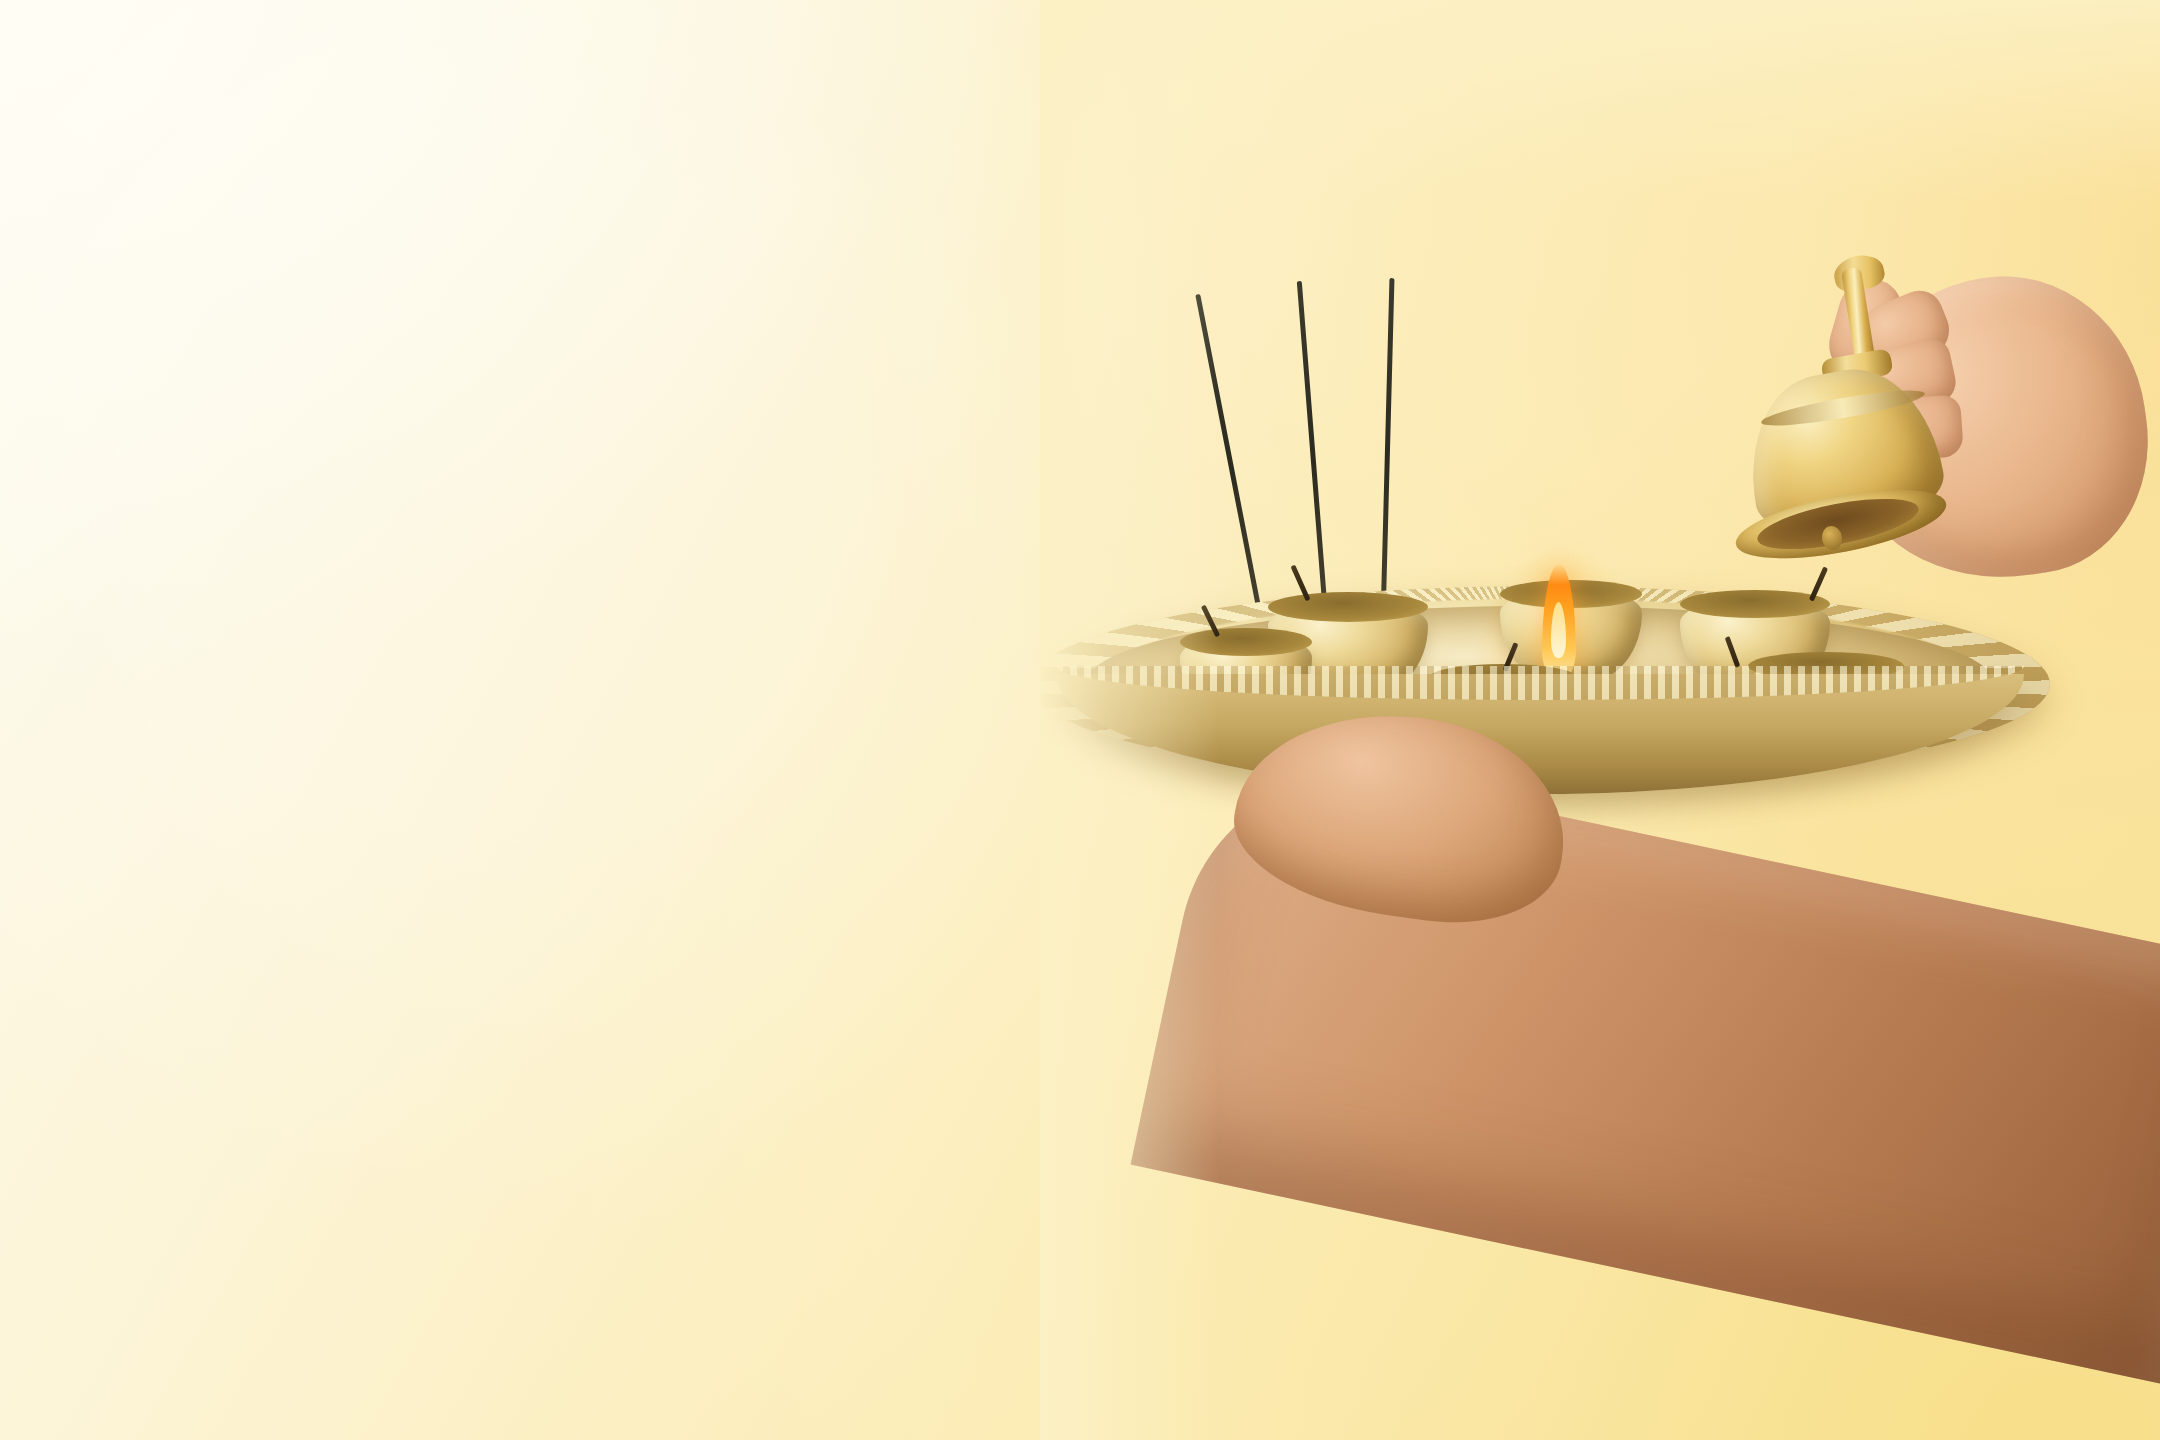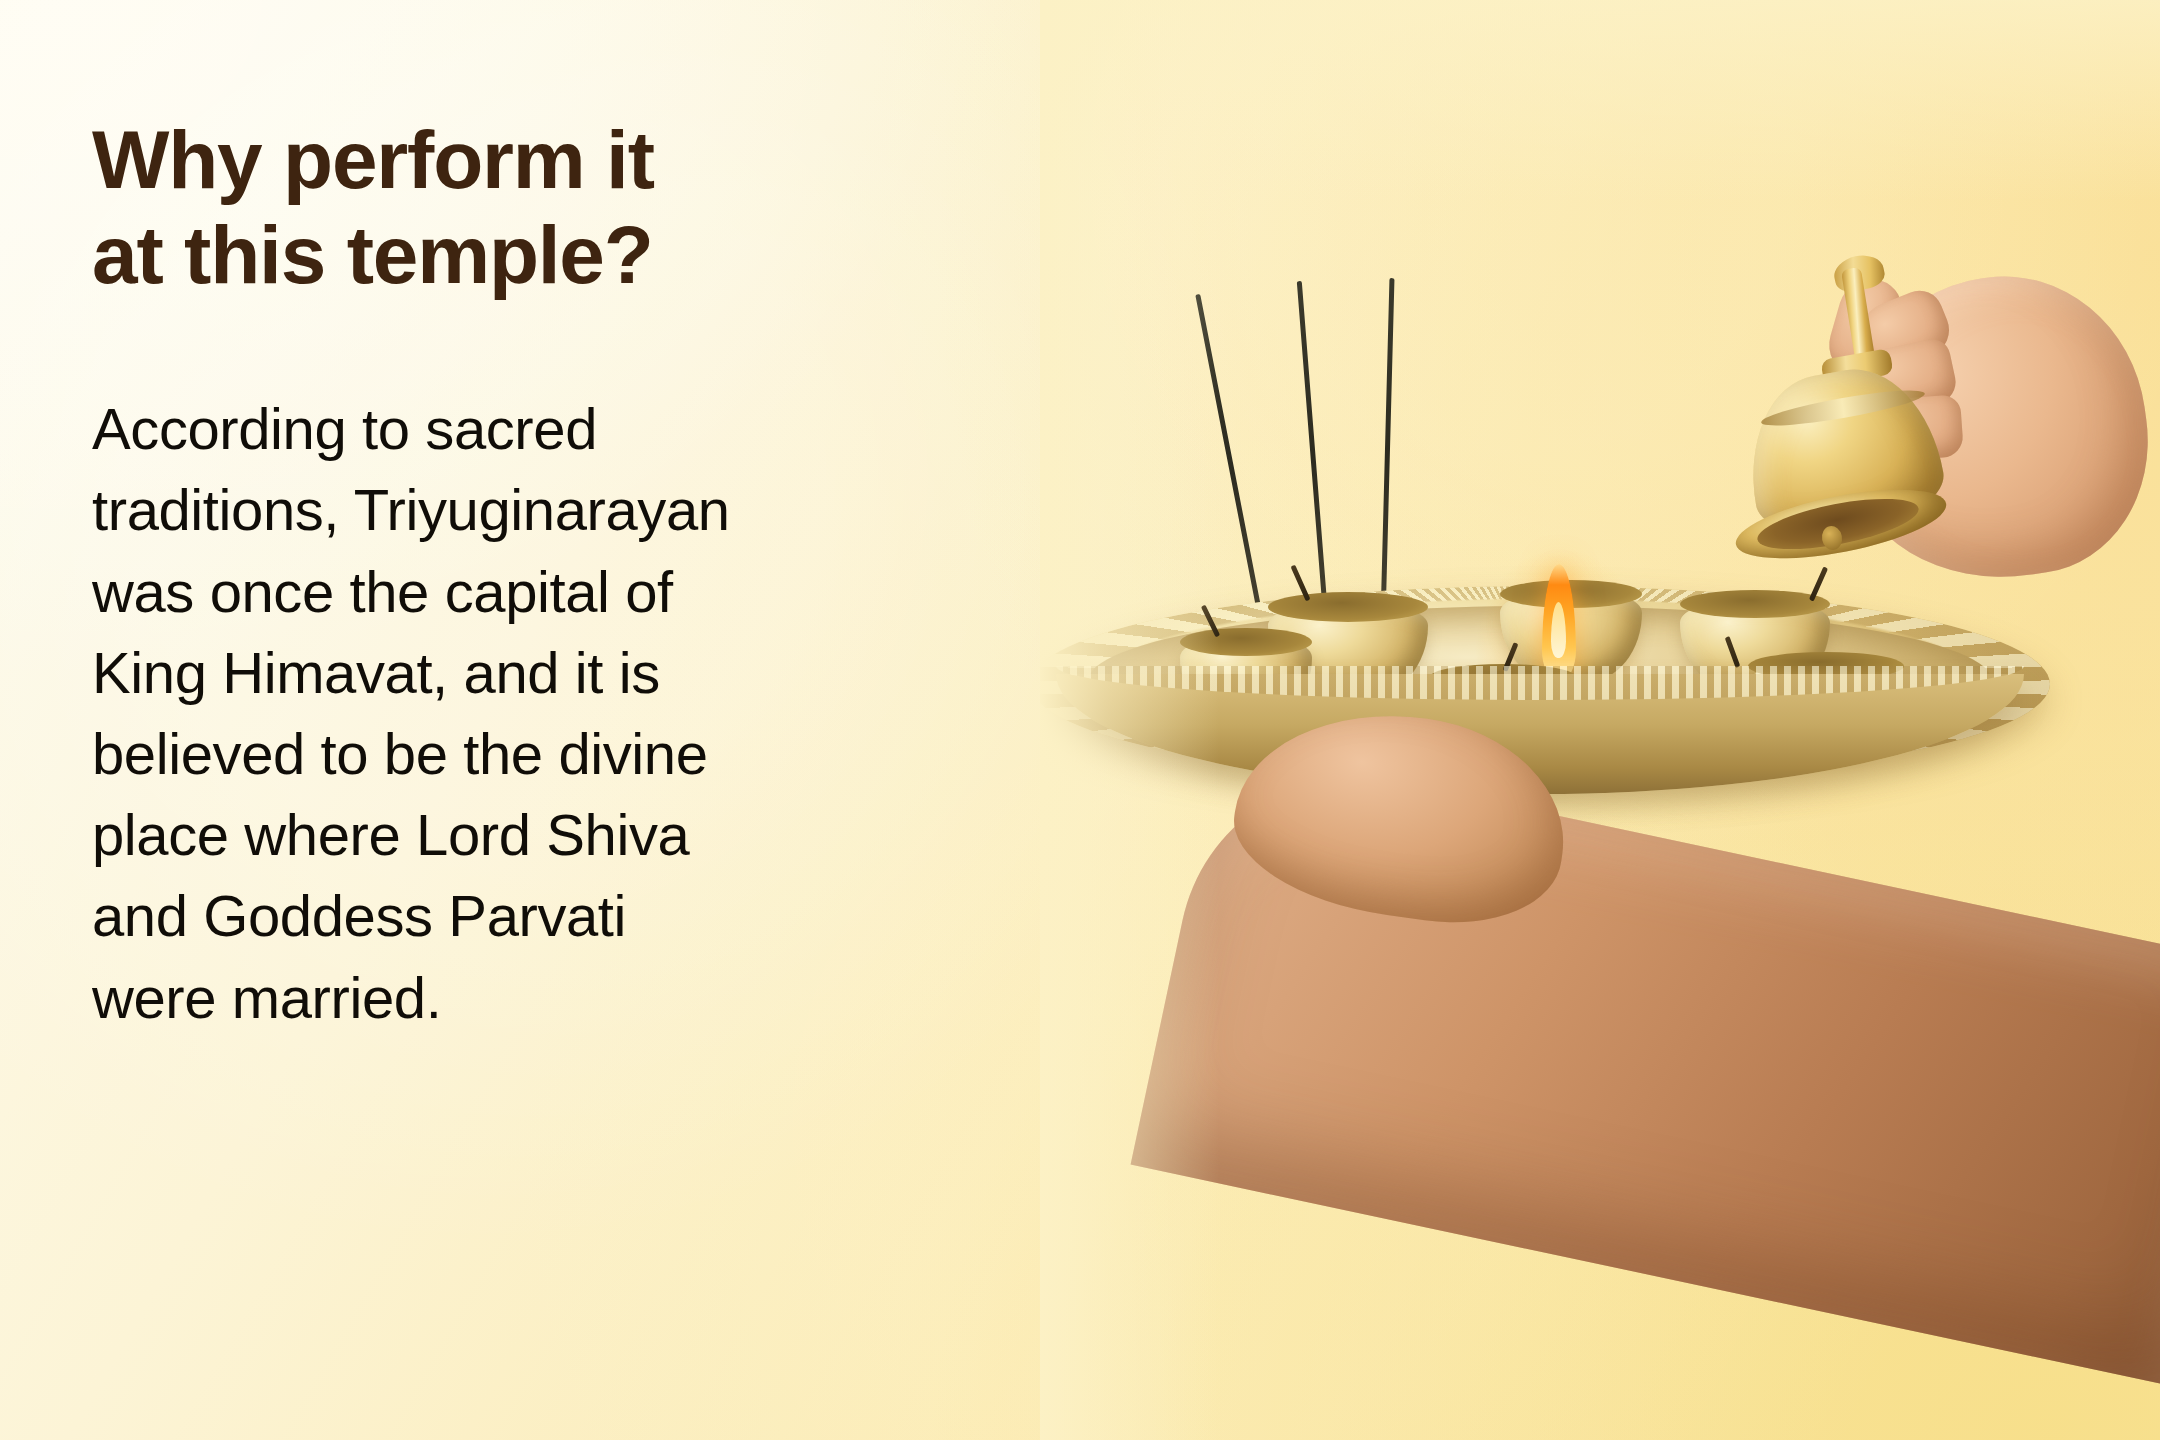--- a/index.html
+++ b/index.html
@@ -329,33 +329,20 @@
     pointer-events:none;
   }
 </style>
 </head>
 <body>
 
 <div id="stage">
 
   <div id="grain"></div>
 
-  <div id="text-col">
-    <h1 id="headline">Why perform it
-at this temple?</h1>
-
-    <p id="body-copy">According to sacred
-traditions, Triyuginarayan
-was once the capital of
-King Himavat, and it is
-believed to be the divine
-place where Lord Shiva
-and Goddess Parvati
-were married.</p>
-  </div>
 
   <div id="photo">
 
     <div class="incense" id="incense-1"></div>
     <div class="incense" id="incense-2"></div>
     <div class="incense" id="incense-3"></div>
 
     <div id="bell-group">
       <div id="bell-hand"></div>
       <div class="finger" id="thumb"></div>

